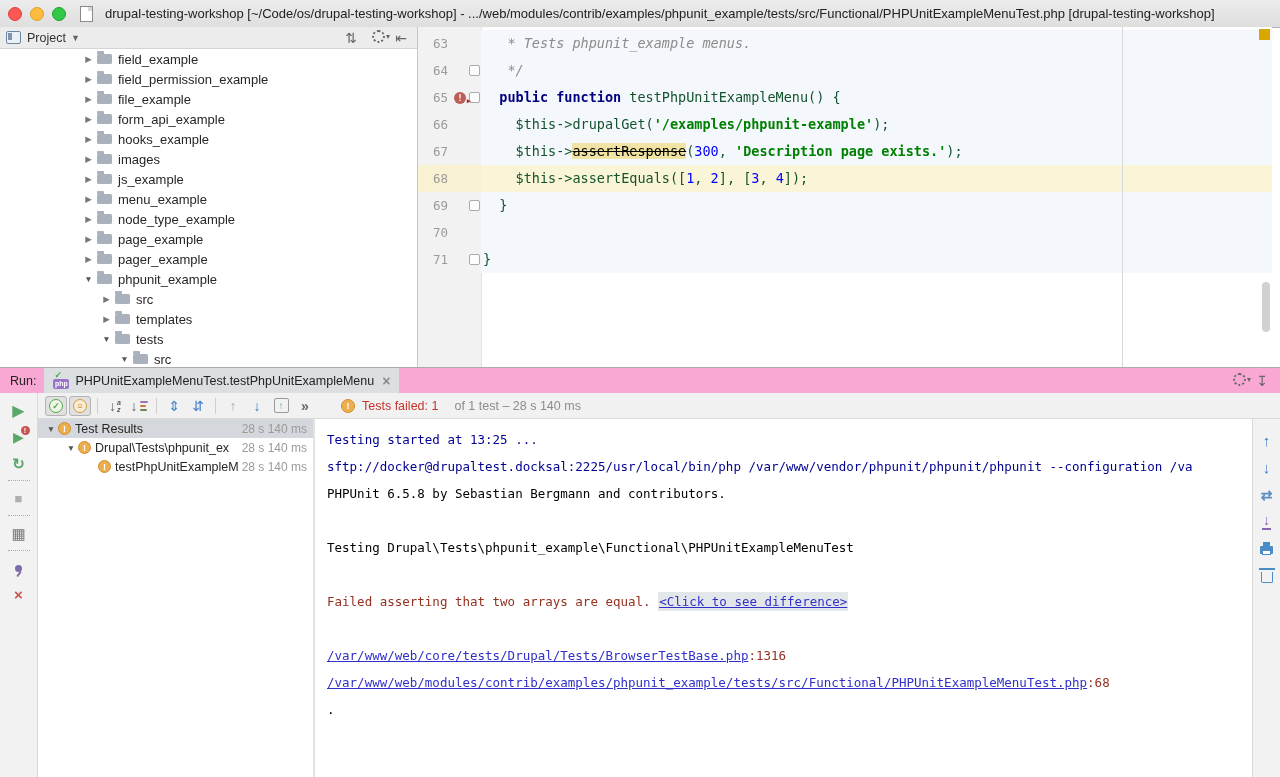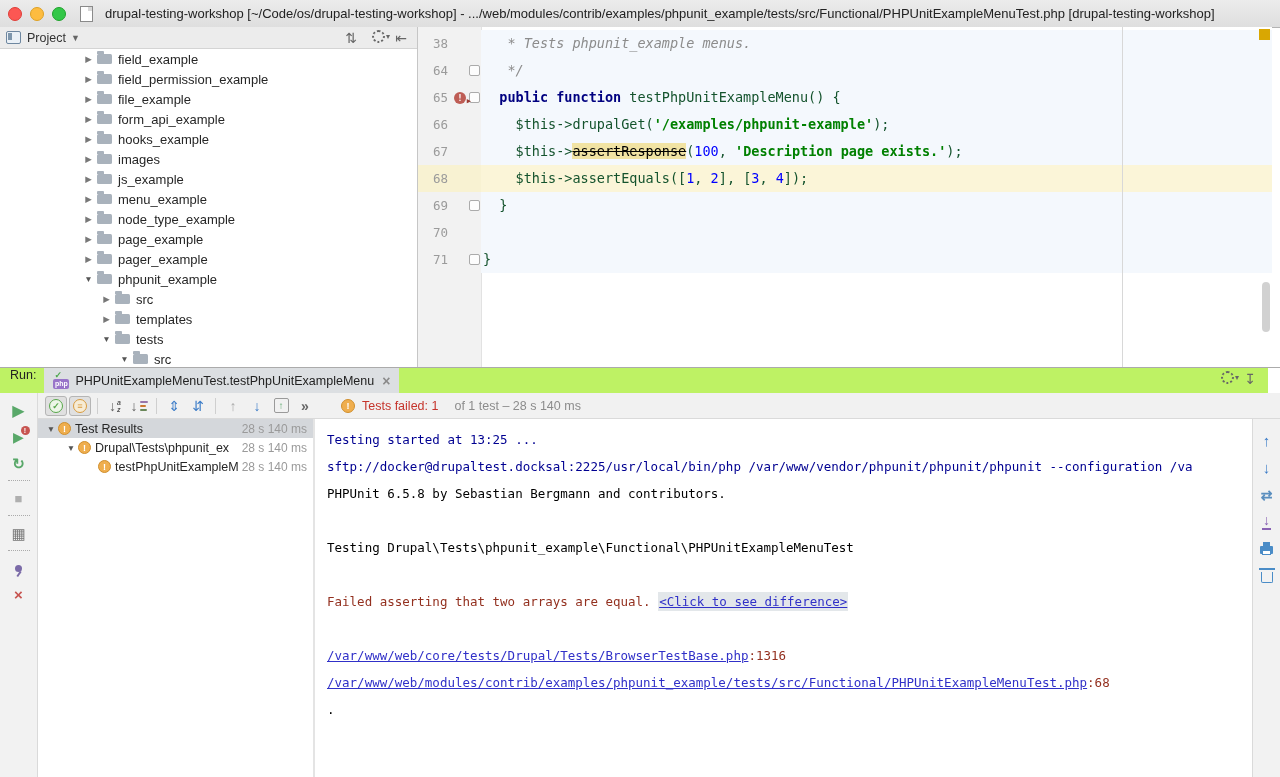--- a/index.html
+++ b/index.html
@@ -53,21 +53,21 @@
   .r-plain{color:#14532d}
   .r-cmt{color:#8C8C8C;font-style:italic}
   .r-depr{color:#000;text-decoration:line-through;background:#F1E3A3}
   .foldb{width:9px;height:9px;border:1px solid #ABABAB;background:#FDFDFD;border-radius:2px;display:inline-block}
   .failico{width:12px;height:12px;border-radius:50%;background:#BE5D55;color:#fff;font-size:9px;font-weight:bold;text-align:center;line-height:12px;display:inline-block;position:relative}
   .failico::after{content:"▶";position:absolute;right:-5px;bottom:-3px;font-size:7px;color:#9E3B34}
   .warnsq{position:absolute;top:2px;right:2px;width:11px;height:11px;background:#D9A702;z-index:6}
   .vthumb{position:absolute;right:2px;top:255px;width:8px;height:50px;background:rgba(0,0,0,.18);border-radius:4px;z-index:6}
   
   .runwin{position:absolute;top:367px;left:0;right:0;bottom:0;background:#fff;border-top:1px solid #ABABAB}
-  .rtabs{position:absolute;top:0;left:0;right:12px;height:25px;background:#bef264;border-bottom:1px solid #C9C9C9;display:flex;align-items:flex-start;font-size:12.5px;color:#222}
+  .rtabs{position:absolute;top:0;left:0;right:0;height:25px;background:#f9a8d4;border-bottom:1px solid #C9C9C9;display:flex;align-items:center;font-size:12.5px;color:#222}
   .runlbl{margin-left:10px}
   .rtab{height:25px;background:#DCDFE2;display:flex;align-items:center;padding:0 9px;margin-left:8px}
   .phpic{width:16px;height:16px;position:relative;display:inline-block;margin-right:6px;flex:none}
   .phpchk{position:absolute;top:-3px;left:1px;color:#4CA64C;font-size:9px;font-weight:bold}
   .phpbx{position:absolute;bottom:0;left:0;right:0;background:#9874C9;color:#fff;font-size:7px;font-weight:bold;text-align:center;border-radius:2px;height:10px;line-height:10px}
   .tabclose{color:#8A8A8A;font-size:14px;margin-left:8px;font-weight:bold}
   .rtabs .rsp{flex:1}
   .lstrip{position:absolute;top:25px;left:0;width:38px;bottom:0;background:#F2F2F2;border-right:1px solid #DADADA;display:flex;flex-direction:column;align-items:center;padding-top:5px;box-sizing:border-box}
   .sbtn{height:24px;width:24px;display:flex;align-items:center;justify-content:center;margin:1px 0;position:relative}
   .sdots{width:22px;border-top:1px dotted #ABABAB;margin:4px 0}
@@ -248,21 +248,21 @@
         </div>
       </div>
   </div>
 
   <div class="editor">
     <div class="gutbg"></div>
     <div class="rmargin"></div>
     <div class="elines" id="editorLines">
         <div class="eline tint">
           <span class="gut">
-            <span class="gnum">38</span>
+            <span class="gnum">63</span>
             <span class="gico"></span>
             <span class="gfold"></span>
           </span>
           <span class="code"><span class="r-cmt">   * Tests phpunit_example menus.</span></span>
         </div>
         <div class="eline tint">
           <span class="gut">
             <span class="gnum">64</span>
             <span class="gico"></span>
             <span class="gfold">
@@ -290,21 +290,21 @@
             <span class="gfold"></span>
           </span>
           <span class="code"><span class="r-plain">    $this-&gt;drupalGet(</span><span class="r-str">'/examples/phpunit-example'</span><span class="r-plain">);</span></span>
         </div>
         <div class="eline tint">
           <span class="gut">
             <span class="gnum">67</span>
             <span class="gico"></span>
             <span class="gfold"></span>
           </span>
-          <span class="code"><span class="r-plain">    $this-&gt;</span><span class="r-depr">assertResponse</span><span class="r-plain">(</span><span class="r-num">100</span><span class="r-plain">, </span><span class="r-str">'Description page exists.'</span><span class="r-plain">);</span></span>
+          <span class="code"><span class="r-plain">    $this-&gt;</span><span class="r-depr">assertResponse</span><span class="r-plain">(</span><span class="r-num">300</span><span class="r-plain">, </span><span class="r-str">'Description page exists.'</span><span class="r-plain">);</span></span>
         </div>
         <div class="eline tint cur">
           <span class="gut">
             <span class="gnum">68</span>
             <span class="gico"></span>
             <span class="gfold"></span>
           </span>
           <span class="code"><span class="r-plain">    $this-&gt;assertEquals([</span><span class="r-num">1</span><span class="r-plain">, </span><span class="r-num">2</span><span class="r-plain">], [</span><span class="r-num">3</span><span class="r-plain">, </span><span class="r-num">4</span><span class="r-plain">]);</span></span>
         </div>
         <div class="eline tint">

